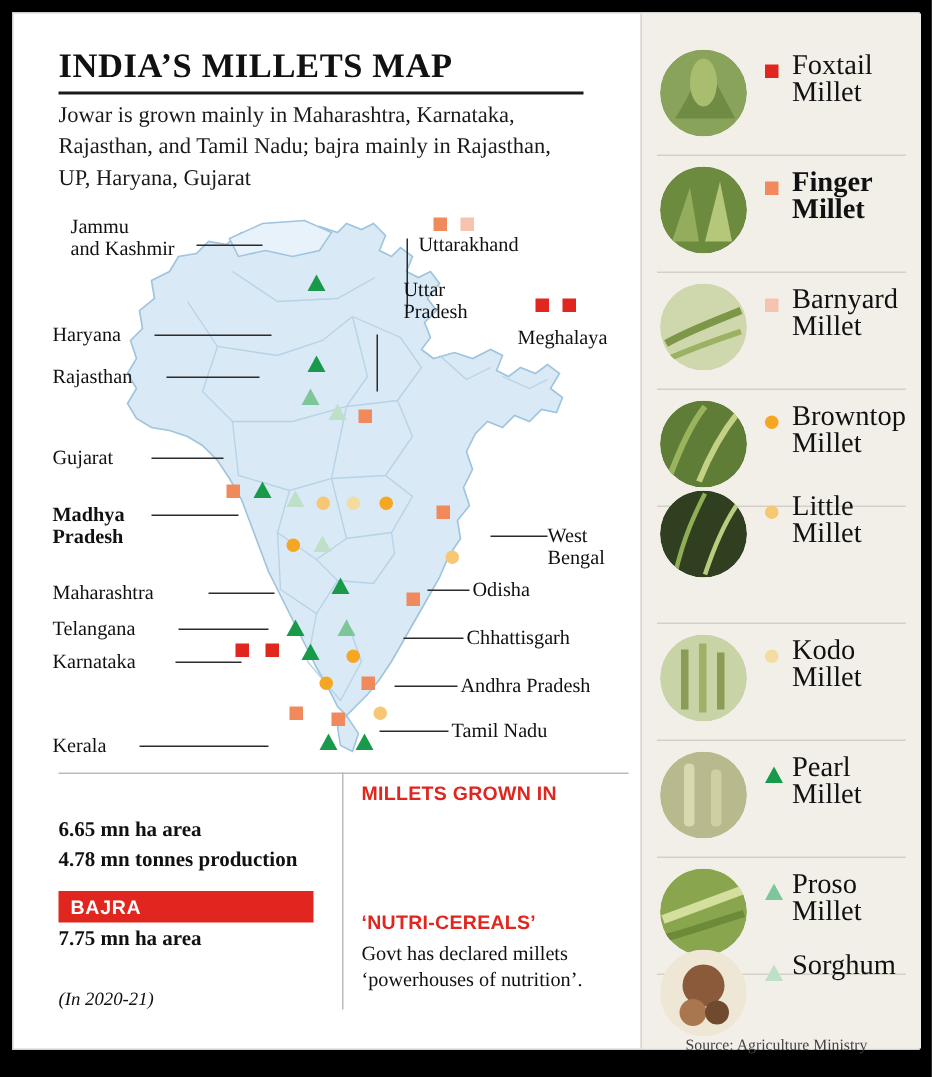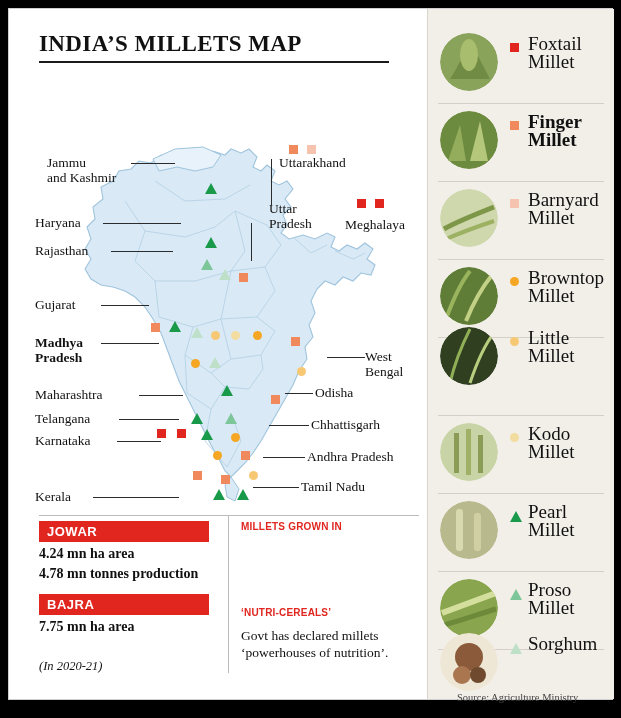--- a/index.html
+++ b/index.html
@@ -19,21 +19,21 @@
   .ldrv{position:absolute;background:#2b2b2b;width:1px;}
   
   .mk{position:absolute;}
   .sq{width:9px;height:9px;}
   .dot{width:9px;height:9px;border-radius:50%;}
   .tri{width:0;height:0;border-left:6px solid transparent;border-right:6px solid transparent;}
   
   .redbar{position:absolute;background:#e0261f;color:#fff;font-family:"Liberation Sans",sans-serif;font-weight:bold;font-size:13px;letter-spacing:.5px;padding:3px 8px;box-sizing:border-box;}
   .stat{position:absolute;font-family:"Liberation Serif",serif;font-size:14px;color:#111;}
   .stat b{font-weight:bold;}
-  .redhead{position:absolute;color:#e0261f;font-family:"Liberation Sans",sans-serif;font-weight:bold;font-size:10px;letter-spacing:.2px;}
+  .redhead{position:absolute;color:#e0261f;font-family:"Liberation Sans",sans-serif;font-weight:bold;font-size:13px;letter-spacing:.2px;}
   .body-txt{position:absolute;font-family:"Liberation Serif",serif;font-size:13.5px;line-height:17px;color:#111;}
   #vdiv{position:absolute;left:219px;top:506px;width:1px;height:158px;background:#bbb;}
   #hdiv-left{position:absolute;left:30px;top:506px;width:380px;height:1px;background:#bbb;}
   
   #right{position:absolute;left:418px;top:0;width:186px;height:690px;background:#f2efe9;border-left:1px solid #d8d4cc;}
   .lgrow{position:absolute;left:0;width:186px;height:72px;}
   .lgsep{position:absolute;left:10px;width:166px;height:1px;background:#d5d0c6;}
   .lgimg{position:absolute;left:12px;top:6px;width:58px;height:58px;border-radius:50%;overflow:hidden;}
   .lgmark{position:absolute;left:82px;top:16px;}
   .lgtxt{position:absolute;left:100px;top:8px;width:84px;font-family:"Liberation Serif",serif;font-size:19px;line-height:18px;color:#111;}
@@ -41,20 +41,21 @@
 </style>
 </head>
 <body>
 
 <div id="page">
  <div id="card">
 
   <div id="left">
     <div id="title">INDIA’S MILLETS MAP</div>
     <div id="title-rule"></div>
+    <div id="subtitle">Jowar is grown mainly in Maharashtra, Karnataka, Rajasthan, and Tamil Nadu; bajra mainly in Rajasthan, UP, Haryana, Gujarat</div>
 
     <div id="maparea">
       <svg id="mapsvg" width="390" height="372" viewBox="0 0 390 372">
         <path d="M168,18 L178,10 L190,14 L196,8 L206,12 L214,8 L222,16 L218,26 L226,30 L232,24 L240,30 L236,40 L244,44 L252,40 L258,48 L250,58 L256,66 L248,74 L252,84 L246,92 L254,98 L268,94 L280,98 L292,92 L300,96 L296,106 L304,110 L312,104 L322,108 L330,102 L338,108 L332,118 L340,124 L336,134 L326,132 L318,140 L308,136 L300,144 L290,140 L282,148 L276,160 L280,172 L274,184 L278,196 L270,206 L272,218 L264,230 L258,244 L250,258 L242,272 L234,286 L226,300 L218,312 L210,322 L202,330 L196,336 L190,330 L184,318 L176,304 L168,288 L160,272 L152,256 L144,240 L138,224 L132,208 L126,192 L118,178 L110,166 L100,156 L90,150 L78,146 L66,144 L56,138 L50,128 L56,118 L50,108 L56,98 L52,86 L60,78 L58,66 L68,58 L66,46 L78,40 L84,30 L96,28 L104,20 L116,22 L126,14 L138,18 L150,12 L160,20 Z" fill="#d9e9f5" stroke="#9fc4dd" stroke-width="1.1"></path>
         <path d="M118,18 L140,8 L168,6 L186,14 L178,26 L160,30 L142,26 L124,30 Z" fill="#e8f2fa" stroke="#9fc4dd" stroke-width="1"></path>
         <path d="M196,336 L204,348 L200,360 L192,356 L190,344 Z" fill="#d9e9f5" stroke="#9fc4dd" stroke-width="1"></path>
         <g stroke="#b6d3e7" stroke-width="0.9" fill="none">
           <path d="M120,40 L150,60 L190,58 L215,44"></path>
           <path d="M90,60 L110,90 L150,96 L180,86 L200,70"></path>
           <path d="M110,90 L100,120 L120,140 L160,140 L196,130 L210,110 L200,70"></path>
@@ -116,44 +117,43 @@
       <div class="mk tri" style="left:166px;top:288px;border-bottom:11px solid #199a4a;"></div>
       <div class="mk dot" style="left:196px;top:292px;background:#f5a623;"></div>
       <div class="mk dot" style="left:178px;top:310px;background:#f5a623;"></div>
       <div class="mk sq" style="left:206px;top:310px;background:#f08a5d;"></div>
       <div class="mk sq" style="left:158px;top:330px;background:#f08a5d;"></div>
       <div class="mk sq" style="left:186px;top:334px;background:#f08a5d;"></div>
       <div class="mk dot" style="left:214px;top:330px;background:#f7c873;"></div>
       <div class="mk tri" style="left:178px;top:348px;border-bottom:11px solid #199a4a;"></div>
       <div class="mk tri" style="left:202px;top:348px;border-bottom:11px solid #199a4a;"></div>
 
-      <div class="lab" style="left:12px;top:14px;">Jammu<br>and Kashmir</div>
+      <div class="lab" style="left:12px;top:2px;">Jammu<br>and Kashmir</div>
       <div class="lab" style="left:0px;top:74px;">Haryana</div>
       <div class="lab" style="left:0px;top:102px;">Rajasthan</div>
       <div class="lab" style="left:0px;top:156px;">Gujarat</div>
       <div class="lab" style="left:0px;top:194px;font-weight:bold;">Madhya<br>Pradesh</div>
       <div class="lab" style="left:0px;top:246px;">Maharashtra</div>
       <div class="lab" style="left:0px;top:270px;">Telangana</div>
       <div class="lab" style="left:0px;top:292px;">Karnataka</div>
       <div class="lab" style="left:0px;top:348px;">Kerala</div>
       <div class="lab" style="left:244px;top:14px;">Uttarakhand</div>
-      <div class="lab" style="left:234px;top:60px;">Uttar<br>Pradesh</div>
+      <div class="lab" style="left:234px;top:44px;">Uttar<br>Pradesh</div>
       <div class="lab" style="left:310px;top:76px;">Meghalaya</div>
       <div class="lab" style="left:330px;top:208px;">West<br>Bengal</div>
       <div class="lab" style="left:280px;top:244px;">Odisha</div>
       <div class="lab" style="left:276px;top:276px;">Chhattisgarh</div>
       <div class="lab" style="left:272px;top:308px;">Andhra Pradesh</div>
       <div class="lab" style="left:266px;top:338px;">Tamil Nadu</div>
     </div>
 
     <div id="hdiv-left"></div>
     <div id="vdiv"></div>
 
-    <div class="redbar" style="left:30px;top:512px;width:170px;">JOWAR</div>
-    <div class="stat" style="left:30px;top:537px;"><b>4.24 mn ha area</b></div>
+    <div class="stat" style="left:30px;top:537px;"><b>6.65 mn ha area</b></div>
     <div class="stat" style="left:30px;top:557px;"><b>4.78 mn tonnes production</b></div>
 
     <div class="redbar" style="left:30px;top:585px;width:170px;">BAJRA</div>
     <div class="stat" style="left:30px;top:610px;"><b>7.75 mn ha area</b></div>
     <div class="stat" style="left:30px;top:650px;font-style:italic;font-size:12.5px;">(In 2020-21)</div>
 
     <div class="redhead" style="left:232px;top:512px;">MILLETS GROWN IN</div>
 
     <div class="redhead" style="left:232px;top:598px;">‘NUTRI-CEREALS’</div>
     <div class="body-txt" style="left:232px;top:618px;width:172px;">Govt has declared millets ‘powerhouses of nutrition’.</div>

